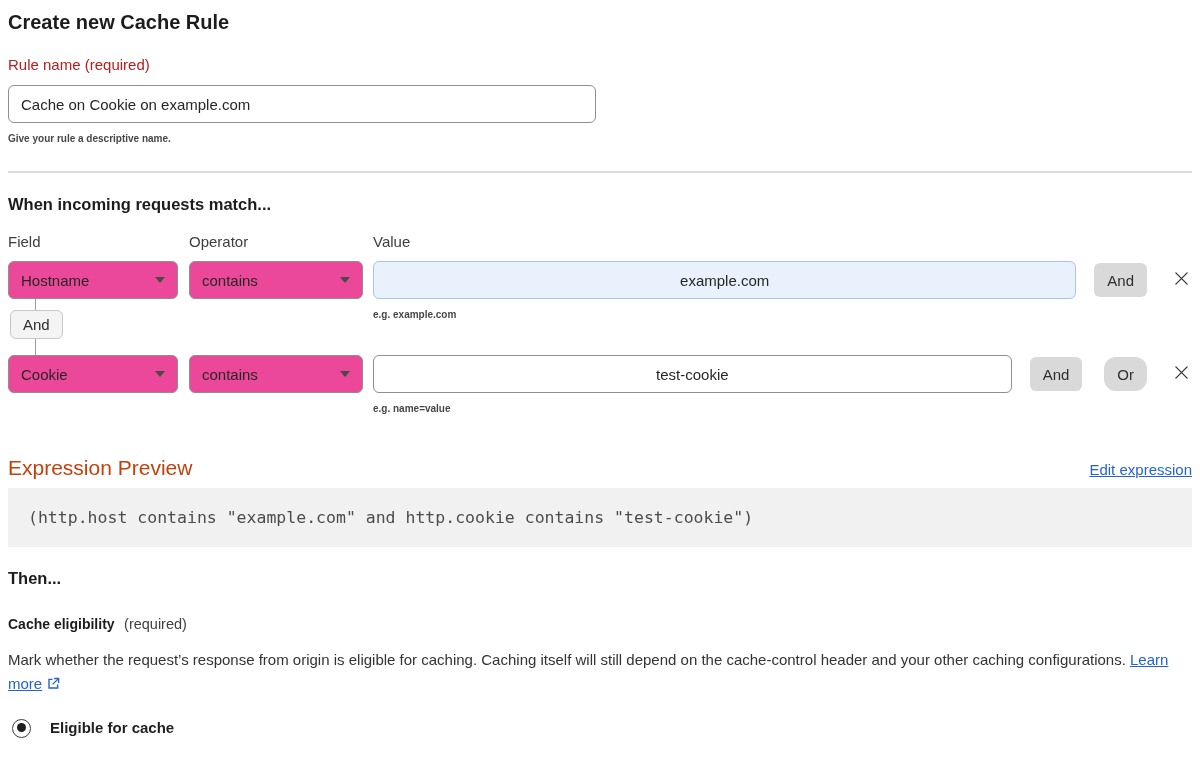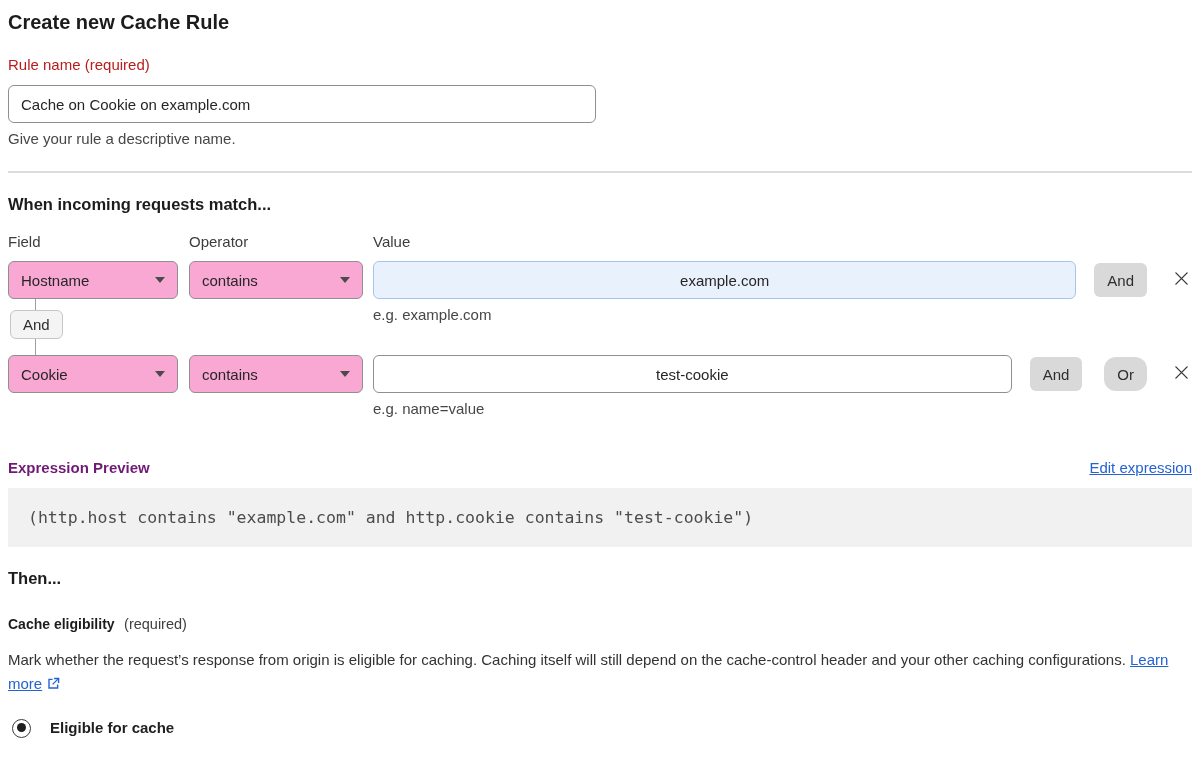--- a/index.html
+++ b/index.html
@@ -15,38 +15,38 @@
 
   .field-label { margin-top: 19px; font-size: 15px; line-height: 20px; color: #b91c1c; }
 
   input.text-input {
     height: 38px; border: 1px solid #8f8f8f; border-radius: 6px;
     padding: 0 12px; font-size: 15px; color: #262626;
     font-family: inherit; background: #fff; outline: none;
   }
   .rule-name-input { display: block; margin-top: 10px; width: 588px; }
 
-  .helper { font-size: 15px; line-height: 20px; color: #474747; }
+  .helper { font-size: 10px; line-height: 20px; color: #474747; font-weight: bold; }
   .rule-name-helper { margin-top: 6px; }
 
   hr.divider { border: 0; border-top: 2px solid #dcdcdc; margin: 22px 0 0 0; }
 
   h2.section-heading { margin: 20px 0 0 0; font-size: 16.5px; font-weight: 700; color: #1c1c1c; line-height: 22px; }
 
   
   .matcher { position: relative; margin-top: 18px; height: 186px; }
   .col-label { position: absolute; top: 0; font-size: 15px; color: #3d3d3d; line-height: 18px; }
   .col-field { left: 0; } .col-operator { left: 181px; } .col-value { left: 365px; }
 
   .mrow { position: absolute; left: 0; right: 0; display: flex; align-items: center; height: 38px; }
   .mrow-1 { top: 28px; } .mrow-2 { top: 122px; }
 
   .select {
     width: 170px; height: 38px; border: 1px solid #8f8f8f; border-radius: 6px;
-    background: #f9a8d4; display: flex; align-items: center; justify-content: space-between;
+    background: #ec4899; display: flex; align-items: center; justify-content: space-between;
     padding: 0 12px; font-size: 15px; color: #262626; font-family: inherit; cursor: pointer;
   }
   .select.op { width: 174px; margin-left: 11px; }
   .caret { width: 0; height: 0; border-left: 5px solid transparent; border-right: 5px solid transparent; border-top: 6px solid #4a4a4a; }
 
   .value-input { flex: 1; margin-left: 10px; min-width: 0; text-align: center; }
   .value-input.highlight { background: #e9f1fd; border-color: #a9c4ea; }
 
   .gray-btn {
     border: 0; background: #d9d9d9; color: #2e2e2e; font-size: 15px; font-family: inherit;
@@ -59,21 +59,21 @@
   .conn-line { position: absolute; left: 27px; top: 66px; width: 1px; height: 56px; background: #9e9e9e; }
   .conn-btn {
     position: absolute; left: 2px; top: 77px; background: #f4f4f4; border: 1px solid #c6c6c6;
     border-radius: 6px; font-size: 15px; color: #2e2e2e; padding: 5px 12px; font-family: inherit; cursor: pointer;
   }
   .helper-row1 { position: absolute; left: 365px; top: 72px; }
   .helper-row2 { position: absolute; left: 365px; top: 166px; }
 
   
   .expr-head { margin-top: 39px; display: flex; justify-content: space-between; align-items: baseline; }
-  .expr-label { font-size: 15px; color: #701a75; line-height: 20px; font-weight: bold; }
+  .expr-label { font-size: 21px; color: #c2410c; line-height: 20px; }
   a.link { color: #2463d1; text-decoration: underline; font-size: 15px; cursor: pointer; }
   .code-block {
     margin-top: 10px; background: #f1f1f1; height: 59px;
     display: flex; align-items: center; padding: 0 20px;
   }
   .code-block code { font-family: "DejaVu Sans Mono", monospace; font-size: 16.5px; color: #4c4c4c; white-space: pre; }
 
   .then-heading { margin-top: 27px; }
 
   .sub-head { margin-top: 24px; line-height: 22px; }

